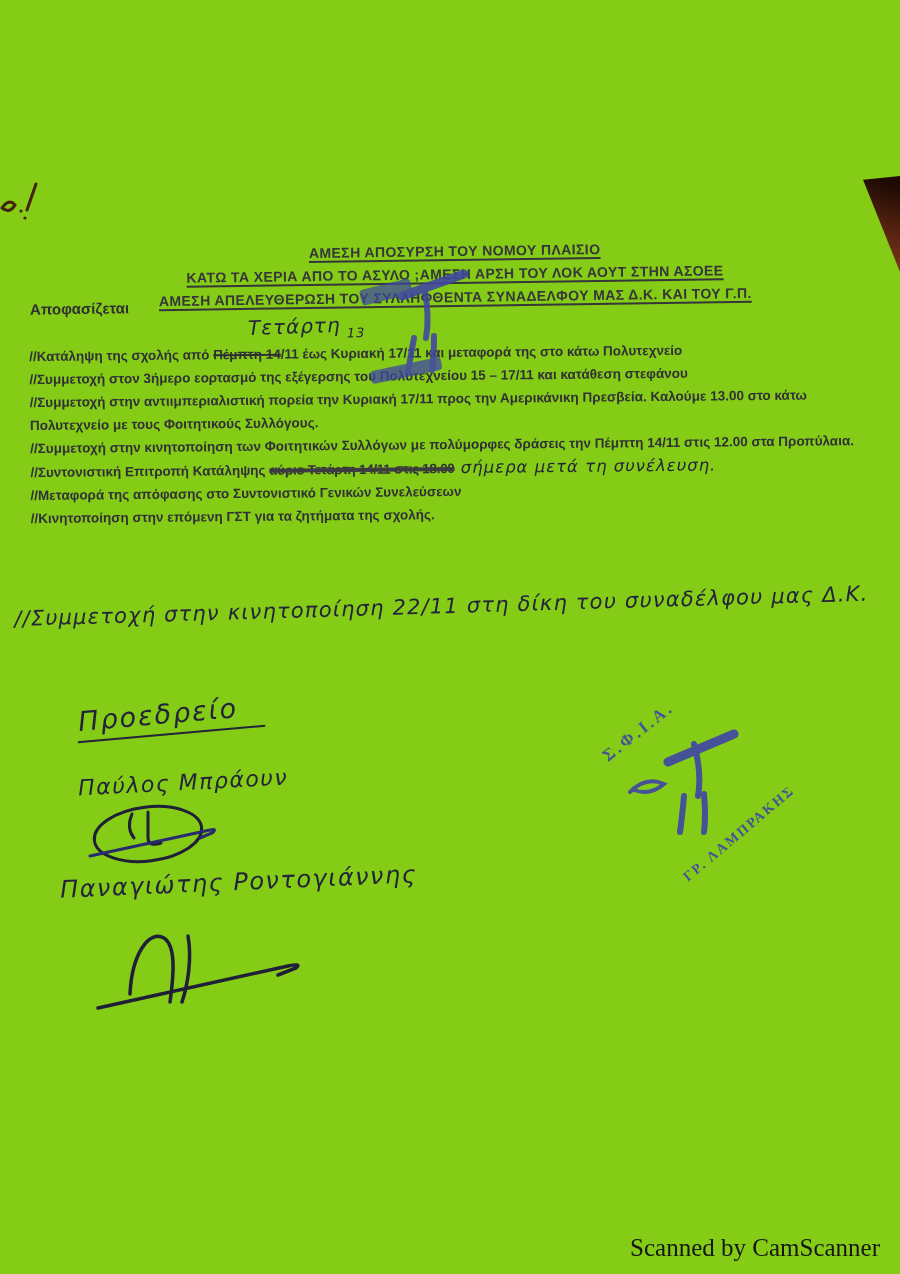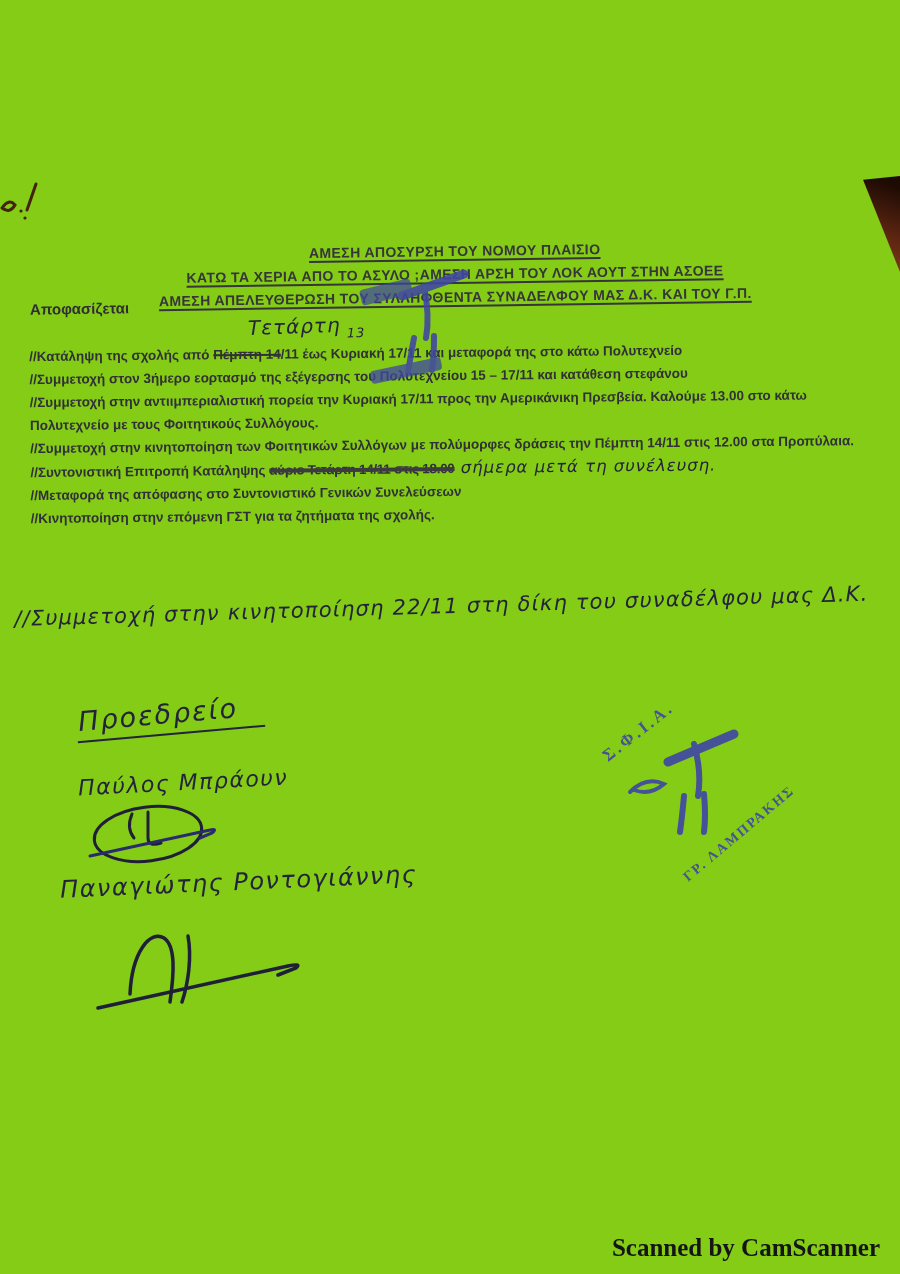--- a/index.html
+++ b/index.html
@@ -52,21 +52,21 @@
     font-size:24px; letter-spacing:1.5px; }
   .sig-scrawl { position:absolute; left:92px; top:918px; }
 
   
   .stamp-top { position:absolute; left:352px; top:256px; opacity:.88; }
   .stamp-right { position:absolute; left:592px; top:700px; opacity:.9; }
   .stamp-text { font-family:"Liberation Serif", serif; font-weight:700; fill:#3f45a5; }
 
   
   .scanner-credit { position:absolute; right:20px; top:1234px;
-    font-family:"Liberation Serif", serif; font-size:25px; color:#151515;font-weight:bold; }
+    font-family:"Liberation Serif", serif; font-size:25px; color:#151515; }
 </style>
 </head>
 <body>
 
 <div id="page">
 
   <div class="corner-wedge"></div>
 
   <svg class="edge-scribble" width="42" height="42" viewBox="0 0 42 42">
     <g stroke="#44220f" stroke-width="3" fill="none" stroke-linecap="round">

